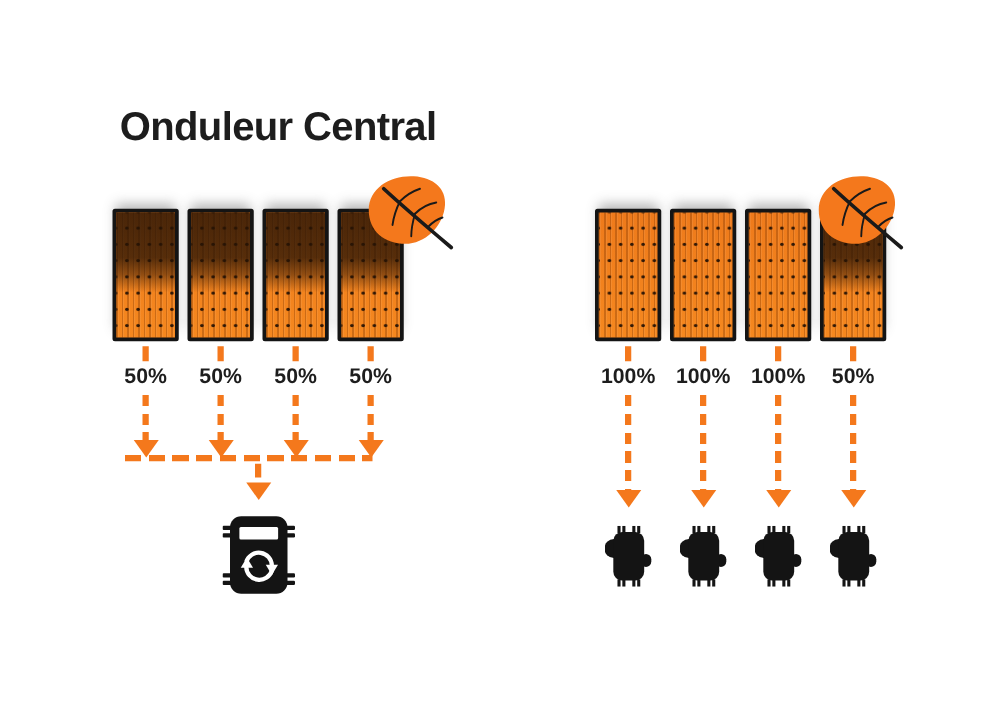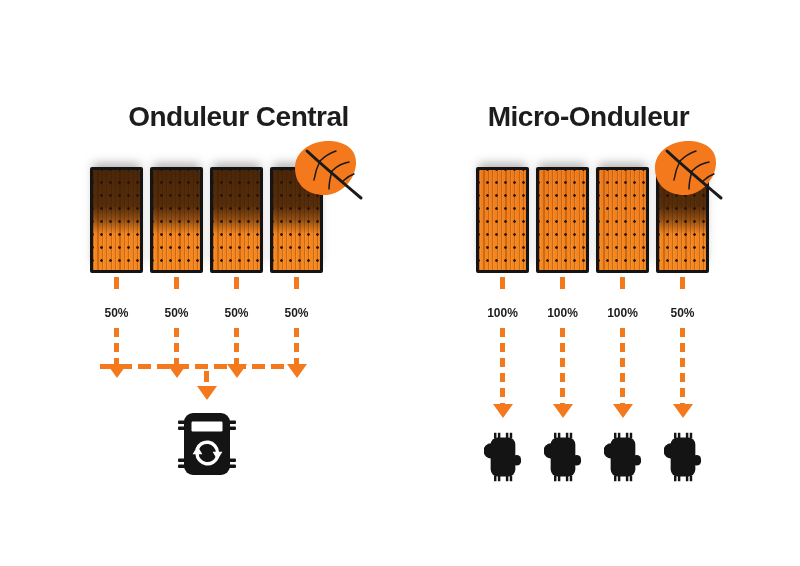--- a/index.html
+++ b/index.html
@@ -7,22 +7,22 @@
     --ink:#141414;
     --text:#1D1D1D;
     --bg:#FFFFFF;
   }
   html,body{margin:0;padding:0;background:var(--bg);}
   .stage{
     position:relative;width:800px;height:566px;background:var(--bg);
     font-family:"Liberation Sans", sans-serif;overflow:hidden;
   }
   .diagram-title{
-    position:absolute;top:84px;margin:16px;height:34px;line-height:34px;
-    font-size:28px;font-weight:700;letter-spacing:-0.5px;color:var(--text);
+    position:absolute;top:84px;margin:0;height:34px;line-height:34px;
+    font-size:32px;font-weight:700;letter-spacing:-0.5px;color:var(--text);
     text-align:center;white-space:nowrap;
   }
   .title-central{left:60px;width:325px;}
   .title-micro{left:410px;width:325px;}
 
   .panel-row{position:absolute;top:167px;display:flex;gap:7px;}
   .row-central{left:90px;}
   .row-micro{left:476px;}
   .col{width:53px;display:flex;flex-direction:column;align-items:center;}
 
@@ -42,22 +42,22 @@
     content:"";position:absolute;inset:0;border-radius:1px;
     background:linear-gradient(180deg,
       rgba(38,19,4,0.82) 0%,
       rgba(38,19,4,0.76) 36%,
       rgba(32,16,3,0.45) 50%,
       rgba(38,19,4,0) 64%);
   }
 
   .stub{width:5px;height:12px;background:var(--accent);margin-top:4px;}
   .pct{
-    margin-top:14px;height:20px;line-height:20px;
-    font-size:12px;font-weight:700;color:var(--text);white-space:nowrap;
+    margin-top:2px;height:20px;line-height:20px;
+    font-size:17px;font-weight:700;color:var(--text);white-space:nowrap;
   }
   .vdash{
     width:5px;margin-top:5px;
     background:repeating-linear-gradient(180deg,var(--accent) 0 9px,rgba(0,0,0,0) 9px 15px);
   }
   .vdash-short{height:36px;}
   .vdash-long{height:76px;}
   .head{
     width:0;height:0;
     border-left:10px solid transparent;border-right:10px solid transparent;
@@ -76,21 +76,20 @@
   .leaf-svg{position:absolute;width:80px;height:66px;}
   .leaf-central{left:287px;top:138px;}
   .leaf-micro{left:647px;top:138px;}
 </style>
 </head>
 <body>
 
 <div class="stage">
 
   <h2 class="diagram-title title-central">Onduleur Central</h2>
-  <h2 class="diagram-title title-micro">Micro-Onduleur</h2>
 
   <div class="panel-row row-central">
     <div class="col">
       <div class="panel shaded"></div>
       <div class="stub"></div>
       <div class="pct">50%</div>
       <div class="vdash vdash-short"></div>
       <div class="head"></div>
     </div>
     <div class="col">

